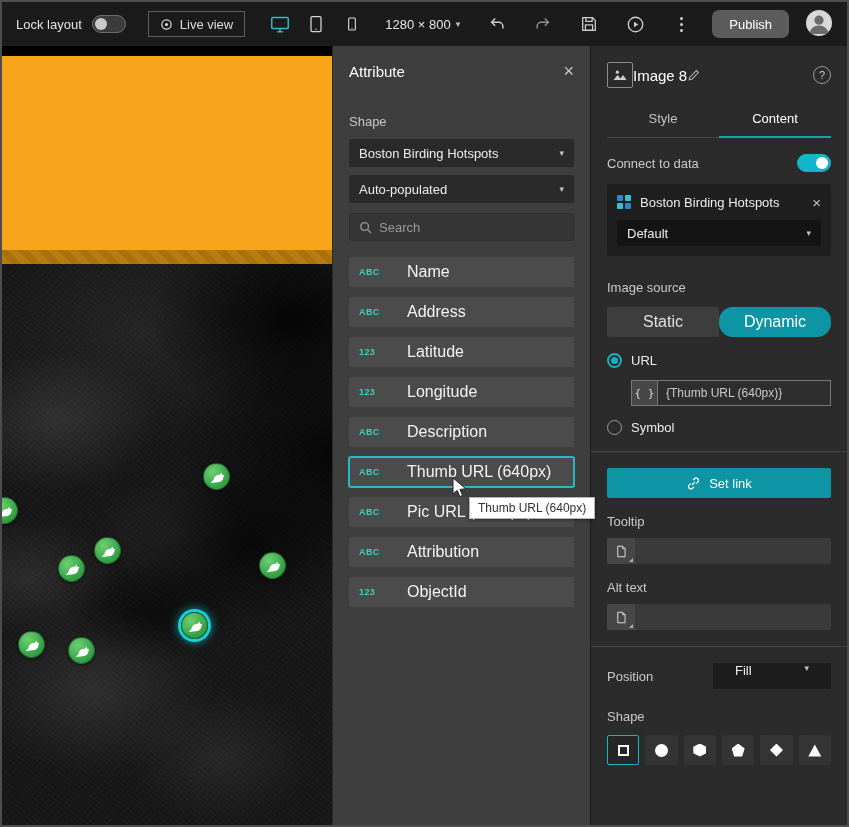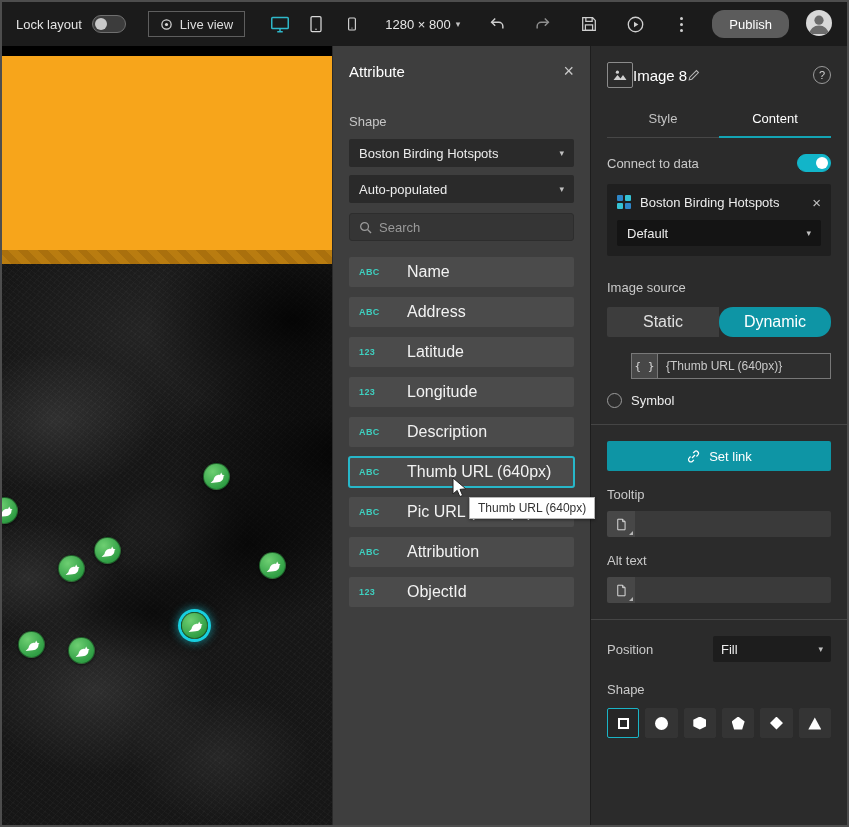--- a/index.html
+++ b/index.html
@@ -23,21 +23,21 @@
                background:transparent; height:26px; padding:0 11px; color:#ddd;
                font-size:13px; margin-left:22px; cursor:pointer; }
   .device-group { display:flex; align-items:center; gap:6px; margin-left:20px; }
   .icon-btn { width:30px; height:30px; display:flex; align-items:center;
               justify-content:center; cursor:pointer; background:transparent; border:none; }
   .resolution { display:flex; align-items:center; gap:5px; font-size:13px;
                 color:#e6e6e6; margin-left:18px; cursor:pointer; }
   .chev { font-size:9px; color:#c0c0c0; }
   .action-group { display:flex; align-items:center; gap:16px; margin-left:auto; }
   .publish-btn { height:28px; padding:0 17px; background:#5c5c5c; color:#fff;
-                 font-size:13px; border:none; border-radius:12px; margin-left:16px; cursor:pointer; }
+                 font-size:13px; border:none; border-radius:7px; margin-left:16px; cursor:pointer; }
   .avatar-btn { margin-left:16px; cursor:pointer; background:none; border:none; }
   .kebab { display:flex; flex-direction:column; gap:3px; align-items:center; }
   .kebab i { width:3px; height:3px; border-radius:50%; background:#cfcfcf; display:block; }
 
   
   .body { flex:1; display:flex; min-height:0; }
 
   
   .canvas { flex:0 0 330px; background:#000; position:relative; overflow:hidden; }
   .orange-block { position:absolute; left:0; top:10px; width:100%; height:194px;
@@ -150,22 +150,22 @@
   .io-label { font-size:13px; color:#c9c9c9; margin:16px 0 9px; }
   .io-row { display:flex; }
   .io-icon { width:28px; height:26px; flex:0 0 28px; background:#474747; border-radius:2px 0 0 2px;
              display:flex; align-items:center; justify-content:center; position:relative; cursor:pointer; }
   .io-icon::after { content:""; position:absolute; right:2px; bottom:2px;
                     border-left:4px solid transparent; border-bottom:4px solid #b5b5b5; }
   .io-input { flex:1; height:26px; background:#3a3a3a; border:none; border-radius:0 2px 2px 0;
               color:#ddd; font-size:12px; padding:0 8px; outline:none; font-family:inherit; min-width:0; }
   .pos-row { display:flex; align-items:center; margin-top:16px; }
   .pos-select { margin-left:auto; width:118px; height:26px; background:#1d1d1d; border-radius:2px;
-                display:flex; align-items:center; justify-content:space-between;
-                padding:0 8px; font-size:13px; color:#ececec; cursor:pointer; }
+                display:flex; justify-content:space-between;
+                padding:0 22px; font-size:13px; color:#ececec; cursor:pointer; }
   .shape-label { font-size:13px; color:#c9c9c9; margin:20px 0 11px; }
   .shape-row { display:flex; gap:6px; }
   .shape-btn { flex:1; height:30px; background:#343434; border:1px solid #343434;
                border-radius:2px; display:flex; align-items:center; justify-content:center;
                cursor:pointer; }
   .shape-btn.selected { border-color:#1ab4c6; background:#262626; }
   .sq-outline { width:11px; height:11px; border:2px solid #fff; }
   .sh { width:13px; height:13px; background:#fff; }
   .sh.circle   { border-radius:50%; }
   .sh.hexagon  { clip-path:polygon(50% 0,100% 25%,100% 75%,50% 100%,0 75%,0 25%); }
@@ -435,20 +435,24 @@
         </div>
       </div>
 
       <div class="sec-label label-mt">Image source</div>
 
       <div class="segment">
         <button class="seg">Static</button>
         <button class="seg active">Dynamic</button>
       </div>
 
+      <div class="radio-row">
+        <span class="radio checked"></span>
+        <span class="radio-label">URL</span>
+      </div>
 
       <div class="url-row">
         <span class="curly">{&nbsp;}</span>
         <input class="url-input" value="{Thumb URL (640px)}" style="">
       </div>
 
       <div class="radio-row">
         <span class="radio"></span>
         <span class="radio-label">Symbol</span>
       </div>

